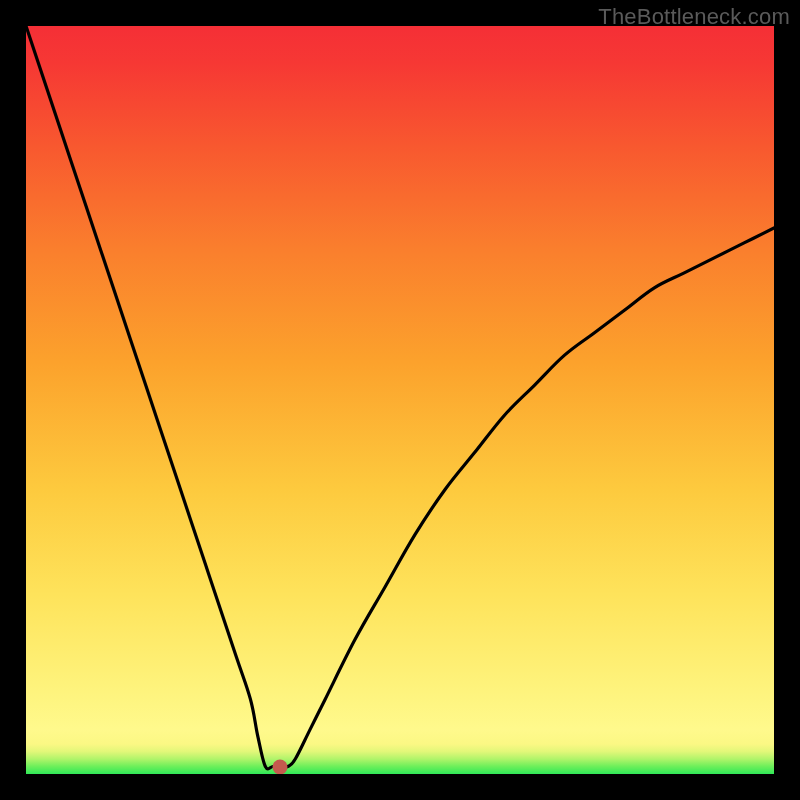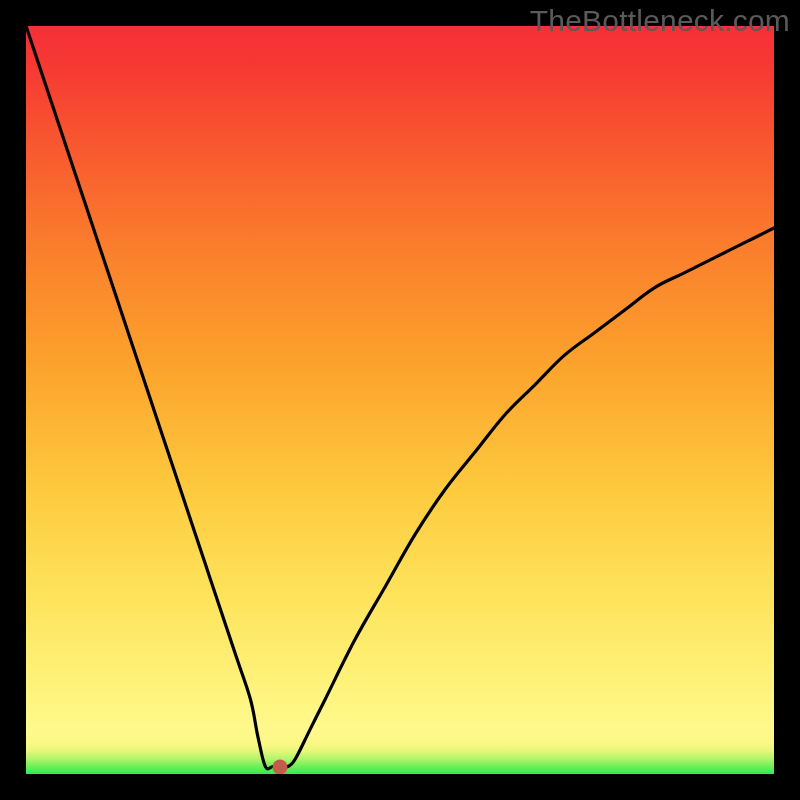--- a/index.html
+++ b/index.html
@@ -15,21 +15,21 @@
     position: relative;
     width: 800px;
     height: 800px;
     background: #000;
   }
   .watermark {
     position: absolute;
     top: 4px;
     right: 10px;
     color: #5a5a5a;
-    font-size: 30px;
+    font-size: 22px;
     font-weight: 500;
     letter-spacing: 0.2px;
     z-index: 10;
   }
   .plot-area {
     position: absolute;
     left: 26px;
     top: 26px;
     width: 748px;
     height: 748px;

